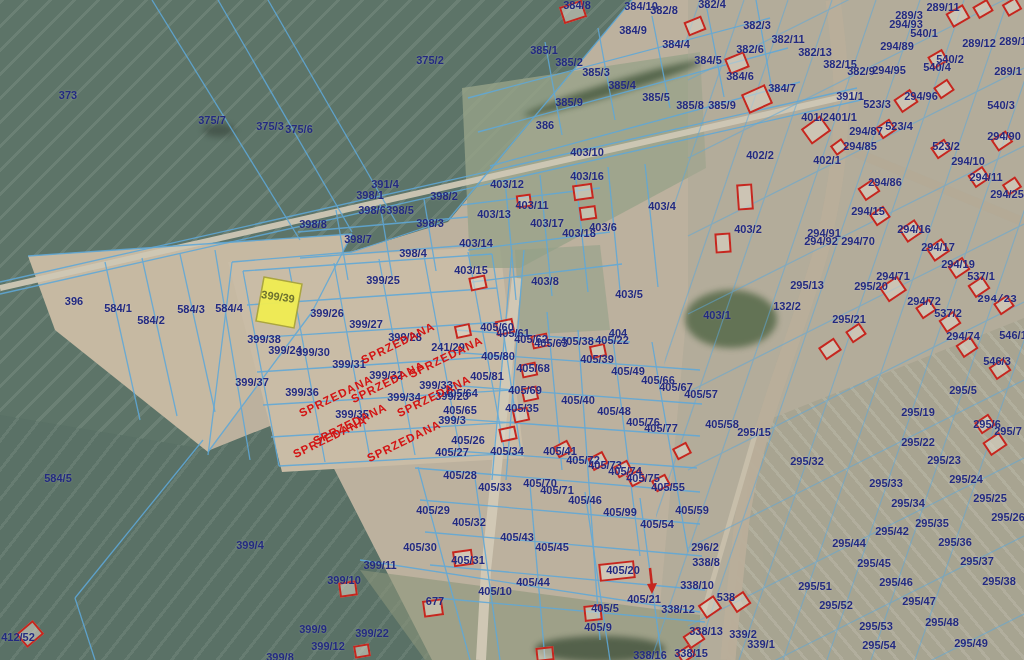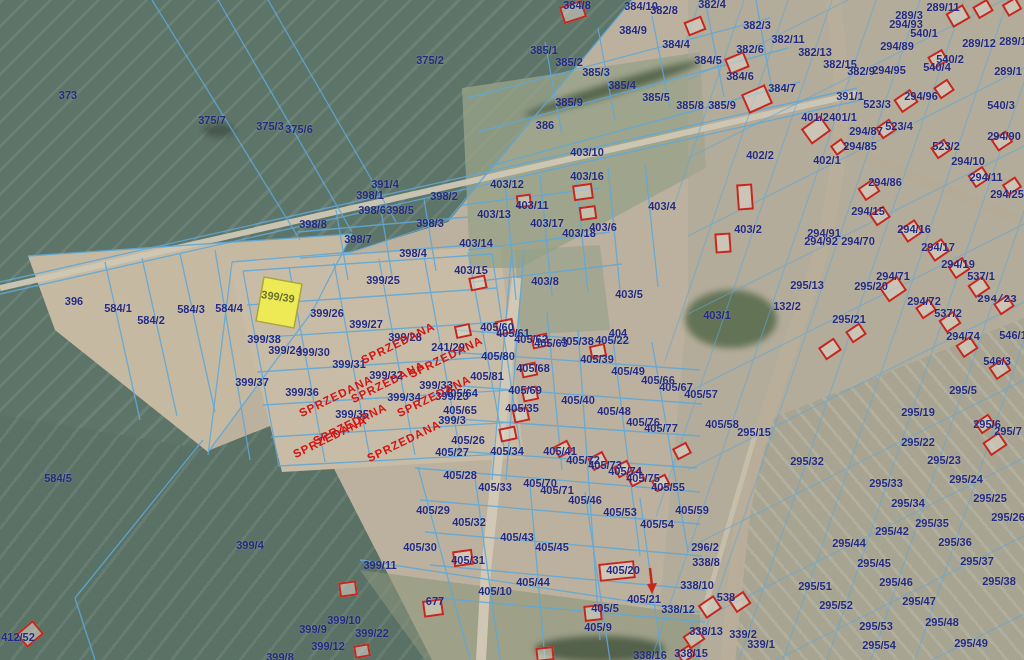--- a/index.html
+++ b/index.html
@@ -397,21 +397,21 @@
     <div class="lbl" style="left: 540px; top: 483px;">405/70</div>
     <div class="lbl" style="left: 495px; top: 487px;">405/33</div>
     <div class="lbl" style="left: 668px; top: 487px;">405/55</div>
     <div class="lbl" style="left: 886px; top: 483px;">295/33</div>
     <div class="lbl" style="left: 557px; top: 490px;">405/71</div>
     <div class="lbl" style="left: 990px; top: 498px;">295/25</div>
     <div class="lbl" style="left: 585px; top: 500px;">405/46</div>
     <div class="lbl" style="left: 908px; top: 503px;">295/34</div>
     <div class="lbl" style="left: 433px; top: 510px;">405/29</div>
     <div class="lbl" style="left: 692px; top: 510px;">405/59</div>
-    <div class="lbl" style="left: 620px; top: 512px;">405/53</div>
+    <div class="lbl" style="left: 620px; top: 512px;">405/99</div>
     <div class="lbl" style="left: 1008px; top: 517px;">295/26</div>
     <div class="lbl" style="left: 932px; top: 523px;">295/35</div>
     <div class="lbl" style="left: 469px; top: 522px;">405/32</div>
     <div class="lbl" style="left: 657px; top: 524px;">405/54</div>
     <div class="lbl" style="left: 892px; top: 531px;">295/42</div>
     <div class="lbl" style="left: 517px; top: 537px;">405/43</div>
     <div class="lbl" style="left: 849px; top: 543px;">295/44</div>
     <div class="lbl" style="left: 250px; top: 545px;">399/4</div>
     <div class="lbl" style="left: 955px; top: 542px;">295/36</div>
     <div class="lbl" style="left: 705px; top: 547px;">296/2</div>
@@ -422,21 +422,21 @@
     <div class="lbl" style="left: 977px; top: 561px;">295/37</div>
     <div class="lbl" style="left: 468px; top: 560px;">405/31</div>
     <div class="lbl" style="left: 380px; top: 565px;">399/11</div>
     <div class="lbl" style="left: 623px; top: 570px;">405/20</div>
     <div class="lbl" style="left: 697px; top: 585px;">338/10</div>
     <div class="lbl" style="left: 815px; top: 586px;">295/51</div>
     <div class="lbl" style="left: 896px; top: 582px;">295/46</div>
     <div class="lbl" style="left: 999px; top: 581px;">295/38</div>
     <div class="lbl" style="left: 533px; top: 582px;">405/44</div>
     <div class="lbl" style="left: 495px; top: 591px;">405/10</div>
-    <div class="lbl" style="left: 344px; top: 620px;">399/10</div>
+    <div class="lbl" style="left: 344px; top: 580px;">399/10</div>
     <div class="lbl" style="left: 726px; top: 597px;">538</div>
     <div class="lbl" style="left: 644px; top: 599px;">405/21</div>
     <div class="lbl" style="left: 605px; top: 608px;">405/5</div>
     <div class="lbl" style="left: 836px; top: 605px;">295/52</div>
     <div class="lbl" style="left: 919px; top: 601px;">295/47</div>
     <div class="lbl" style="left: 435px; top: 601px;">677</div>
     <div class="lbl" style="left: 678px; top: 609px;">338/12</div>
     <div class="lbl" style="left: 598px; top: 627px;">405/9</div>
     <div class="lbl" style="left: 858px; top: 626px; padding-left: 36px;">295/53</div>
     <div class="lbl" style="left: 942px; top: 622px;">295/48</div>

